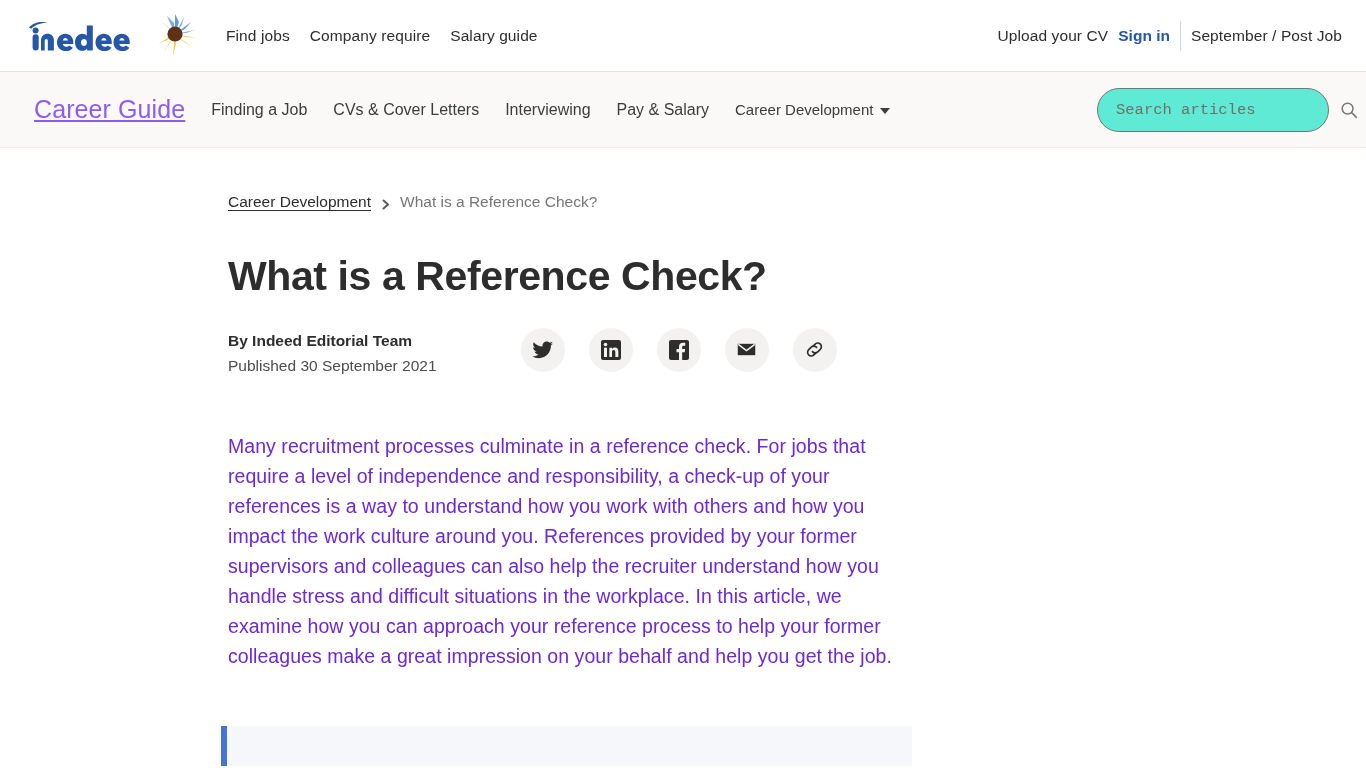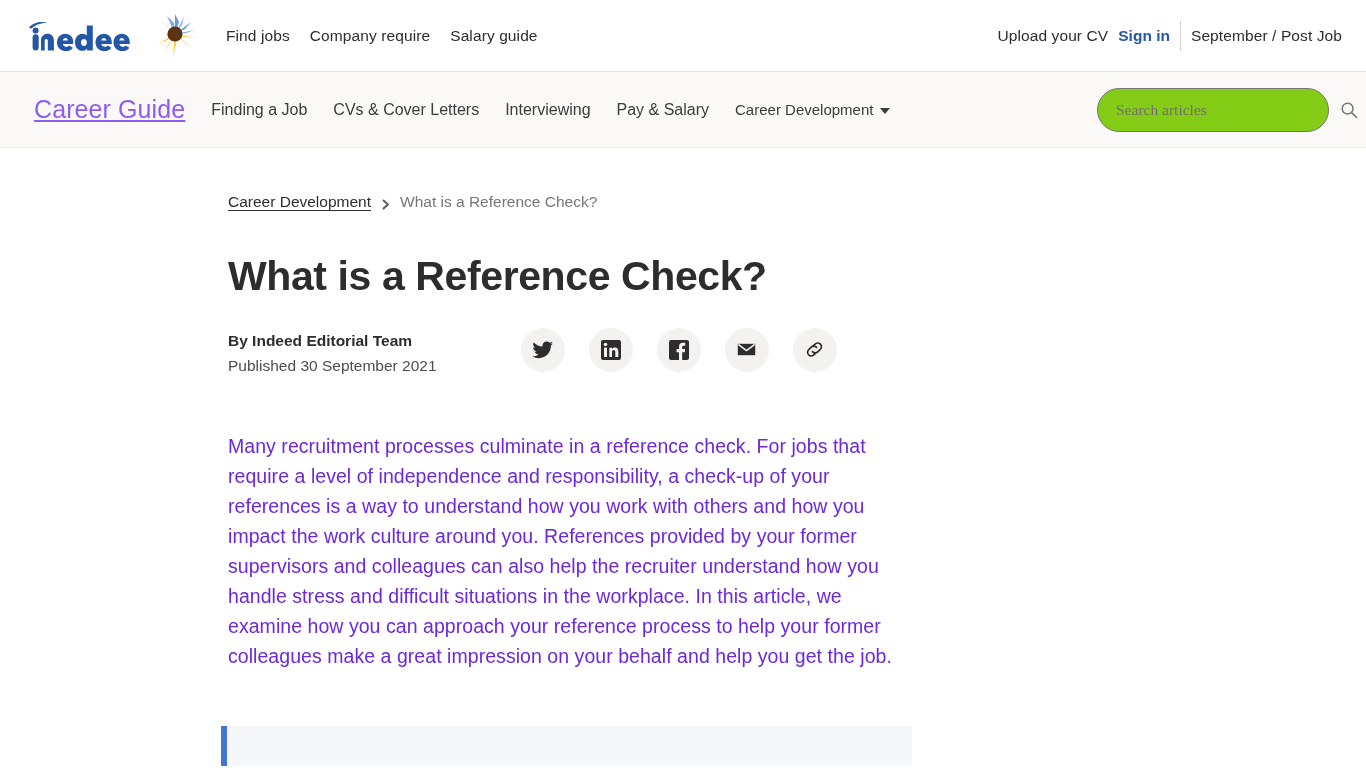--- a/index.html
+++ b/index.html
@@ -138,25 +138,25 @@
     display: flex;
     align-items: center;
     padding-right: 0px;
   }
 
   .cg-search {
     width: 232px;
     height: 44px;
     border: 1px solid #767676;
     border-radius: 22px;
-    background: #84cc16;
+    background: #5eead4;
     padding: 0 18px;
     font-size: 15.5px;
     color: #2d2d2d;
-    font-family: Liberation Serif, serif;
+    font-family: Liberation Mono, monospace;
     outline: none;
   }
   .cg-search::placeholder { color: #6f6f6f; }
 
   .cg-search-icon {
     margin-left: 11px;
     margin-right: 8px;
     width: 18px;
     height: 18px;
     flex: none;

